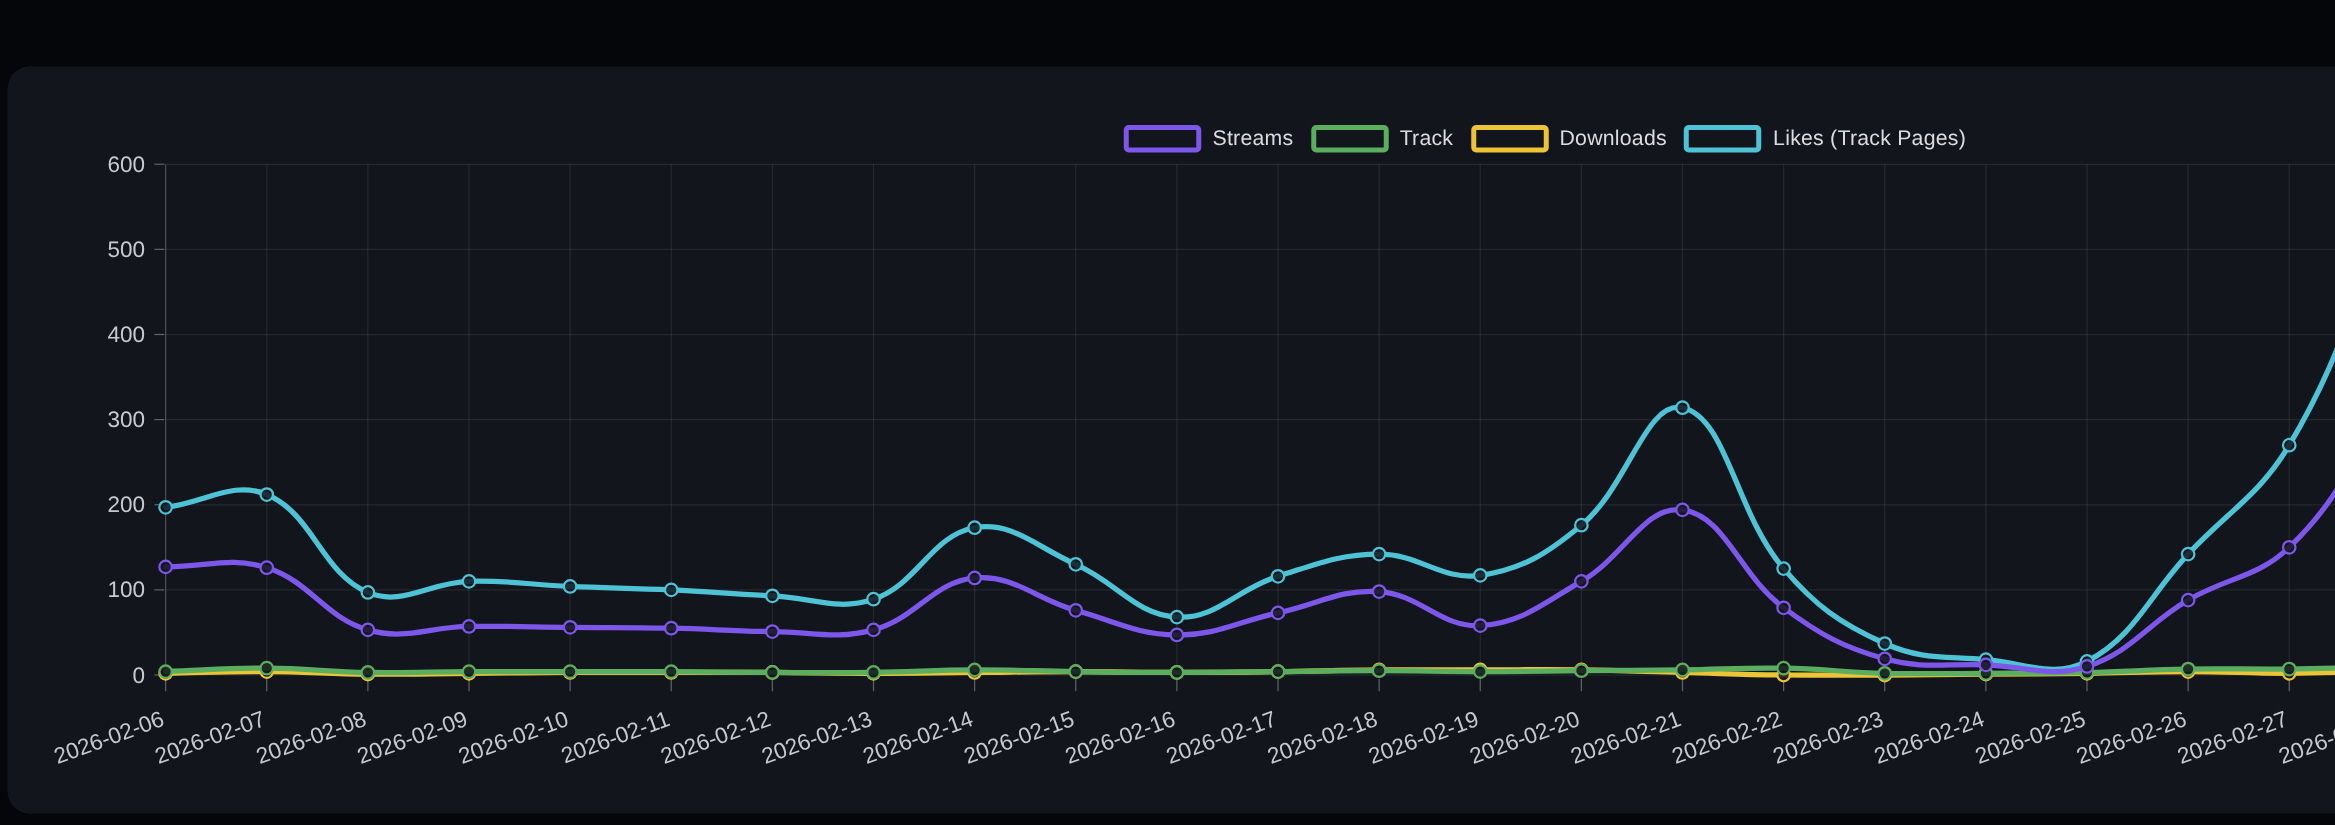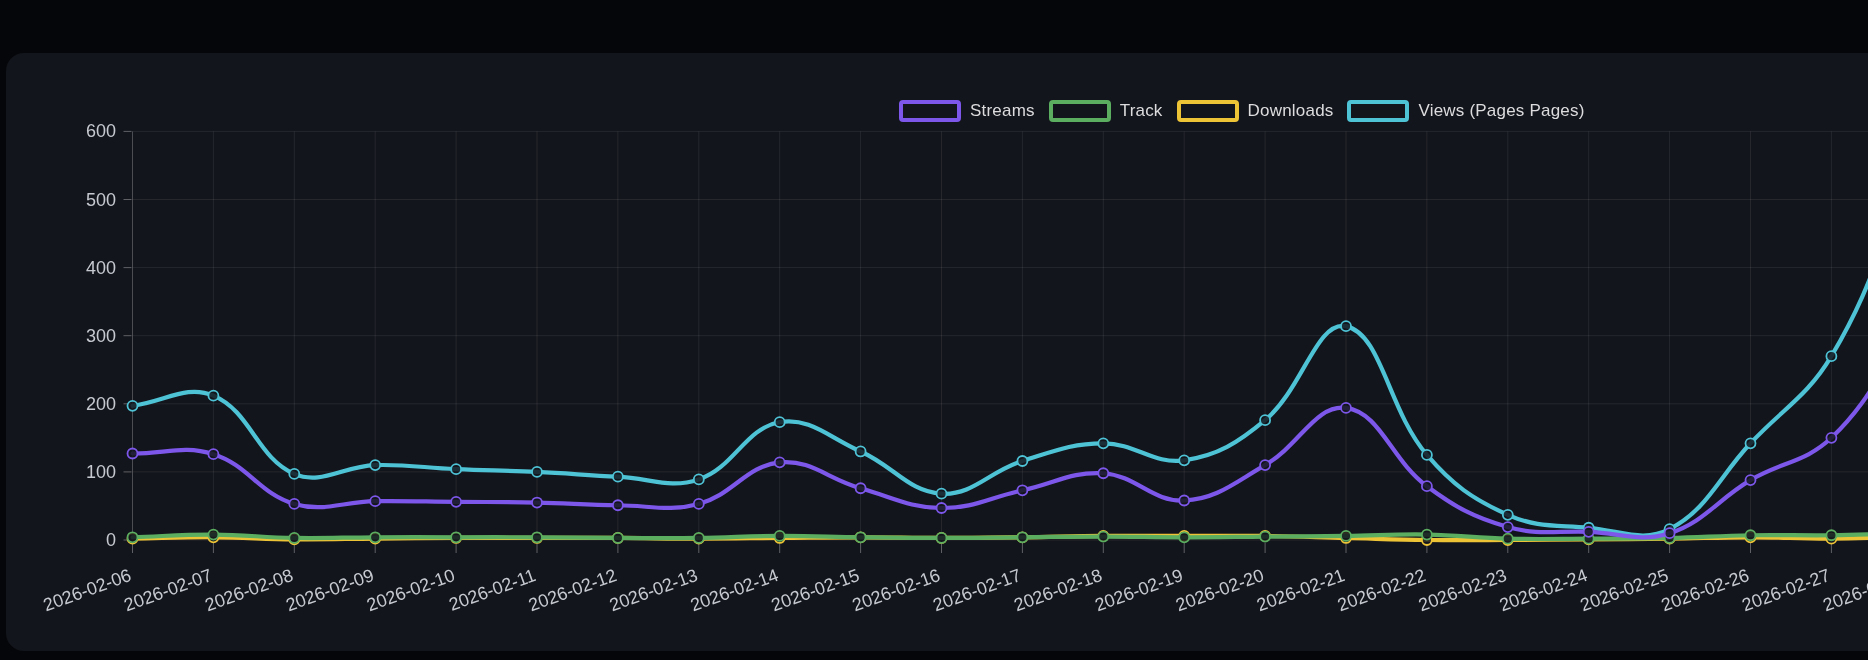--- a/index.html
+++ b/index.html
@@ -251,15 +251,15 @@
     <div class="legend-item">
       <span class="legend-box" style="border-color: rgb(91, 174, 96);"></span>
       <span class="legend-label">Track</span>
     </div>
     <div class="legend-item">
       <span class="legend-box" style="border-color: rgb(238, 196, 55);"></span>
       <span class="legend-label">Downloads</span>
     </div>
     <div class="legend-item">
       <span class="legend-box" style="border-color: rgb(78, 195, 214);"></span>
-      <span class="legend-label">Views (Pages Pages)</span>
+      <span class="legend-label">Likes (Track Pages)</span>
     </div>
   </div>
 
 </body></html>

